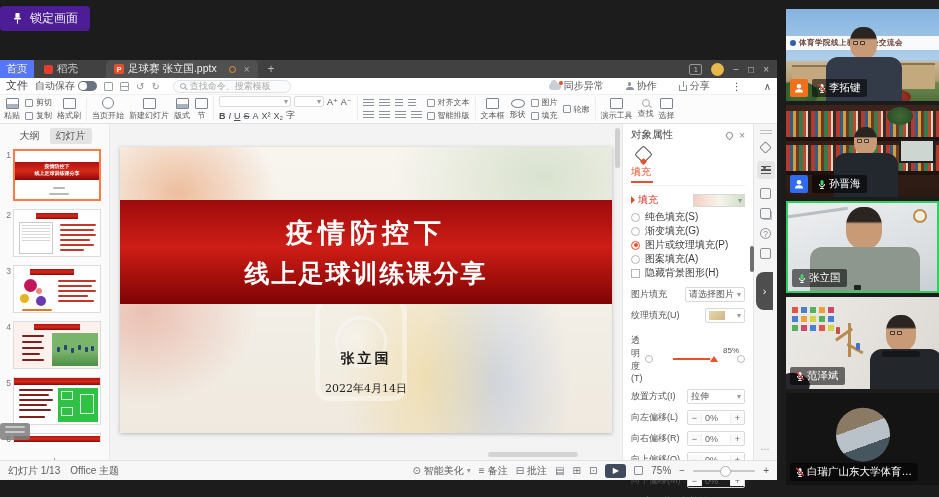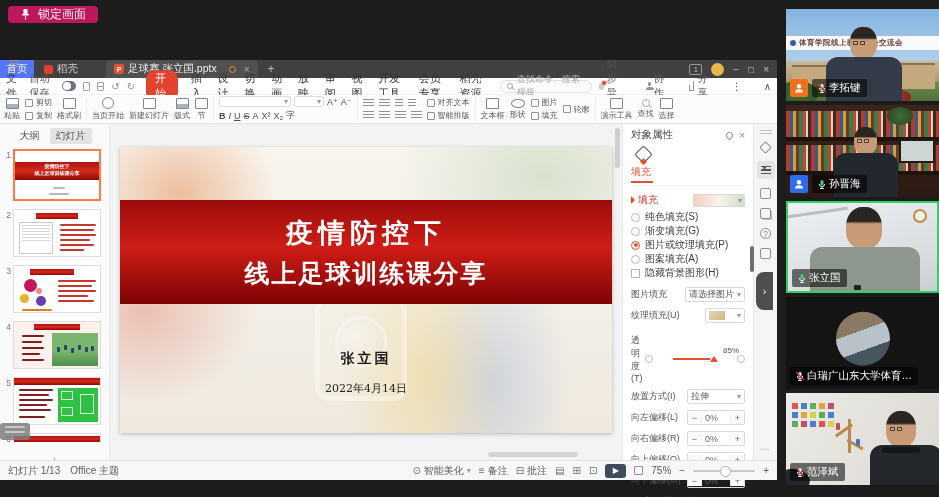--- a/index.html
+++ b/index.html
@@ -1,21 +1,21 @@
 <!DOCTYPE html>
 <html><head>
 <meta charset="utf-8">
 <style>
   html,body{margin:0;padding:0;background:#000;}
   *{box-sizing:border-box;font-family:"Liberation Sans","DejaVu Sans",sans-serif;}
   .screen{position:relative;width:939px;height:497px;background:#1c1c1c;overflow:hidden;}
 
   
-  .lock-btn{position:absolute;left:8px;top:6px;height:17px;display:flex;align-items:center;gap:7px;
-    background:#be185d;border:none;border-radius:4px;padding:0 12px;color:#f0f0f0;font-size:12px;cursor:pointer;}
+  .lock-btn{position:absolute;left:0;top:6px;height:25px;display:flex;align-items:center;gap:7px;
+    background:#4c1d95;border:none;border-radius:4px;padding:0 12px;color:#f0f0f0;font-size:12px;cursor:pointer;}
 
   
   .wps{position:absolute;left:0;top:60px;width:777px;height:420px;background:#fff;display:flex;flex-direction:column;}
   .tabbar{height:18px;background:#414141;display:flex;align-items:stretch;font-size:10.5px;color:#ccc;}
   .tab-home{width:34px;background:#5576f7;color:#fff;display:flex;align-items:center;justify-content:center;}
   .tab-docer{display:flex;align-items:center;gap:4px;padding:0 10px;}
   .docer-ic{width:9px;height:9px;border-radius:2px;background:#e23e2e;}
   .tab-doc{display:flex;align-items:center;gap:4px;background:#505050;border-radius:5px 5px 0 0;padding:0 8px;margin-left:18px;color:#eee;}
   .ppt-ic{width:10px;height:10px;border-radius:2px;background:#e8502b;color:#fff;font-size:7px;font-weight:bold;
     display:flex;align-items:center;justify-content:center;}
@@ -291,33 +291,20 @@
         <span class="caret">∨</span>
       </div>
       <div class="autosave">
         <span>自动保存</span>
         <span class="toggle"></span>
       </div>
       <span class="mini-ic"></span>
       <span class="mini-ic fill"></span>
       <span class="undo-redo">↺</span>
       <span class="undo-redo">↻</span>
-      <div class="menu-items">
-        <span class="menu-item active">开始</span>
-        <span class="menu-item">插入</span>
-        <span class="menu-item">设计</span>
-        <span class="menu-item">切换</span>
-        <span class="menu-item">动画</span>
-        <span class="menu-item">放映</span>
-        <span class="menu-item">审阅</span>
-        <span class="menu-item">视图</span>
-        <span class="menu-item">开发工具</span>
-        <span class="menu-item">会员专享</span>
-        <span class="menu-item">稻壳资源</span>
-      </div>
       <div class="searchbox">
         <span class="search-ic"></span>
         <span>查找命令、搜索模板</span>
       </div>
       <div class="menu-right">
         <span class="mr-item">
             <span class="cloud-ic"></span>
             <span>同步异常</span>
           </span>
         <span class="mr-item">
@@ -846,37 +833,20 @@
               <rect x="6" y="2.5" width="4" height="7" rx="2" fill="#3fd66c"></rect>
               <path d="M4.5 8a3.5 3.5 0 0 0 7 0" stroke="#fff" stroke-width="1.2" fill="none"></path>
               <path d="M8 11.5V14M5.5 14h5" stroke="#fff" stroke-width="1.2"></path>
             </svg>
           <span>张立国</span>
         </span>
       </div>
     </div>
 
     <div class="tile">
-      <div class="vbg" style="background:#141414;">
-        <div class="avatar-circ"></div>
-      </div>
-      <div class="namebar">
-        <span class="npill">
-          <svg width="12" height="12" viewBox="0 0 16 16">
-              <rect x="6" y="2.5" width="4" height="7" rx="2" fill="#fff"></rect>
-              <path d="M4.5 8a3.5 3.5 0 0 0 7 0" stroke="#fff" stroke-width="1.2" fill="none"></path>
-              <path d="M8 11.5V14M5.5 14h5" stroke="#fff" stroke-width="1.2"></path>
-              <path d="M3 2.5L13 13" stroke="#e53935" stroke-width="1.8"></path>
-            </svg>
-          <span>白瑞广山东大学体育…</span>
-        </span>
-      </div>
-    </div>
-
-    <div class="tile">
       <div class="vbg">
         <div class="wall5"></div>
         <div class="notes"></div>
         <div class="trunk" style="left:62px;top:26px;"></div>
         <div class="branch" style="left:48px;top:36px;width:20px;transform:rotate(-35deg);"></div>
         <div class="branch" style="left:60px;top:50px;width:18px;transform:rotate(30deg);"></div>
         <span class="minibook" style="left:50px;top:30px;background:#c0504d;"></span>
         <span class="minibook" style="left:70px;top:46px;background:#4472c4;"></span>
         <div class="umbrella"></div>
         <div class="person">
@@ -894,14 +864,31 @@
           <svg width="12" height="12" viewBox="0 0 16 16">
               <rect x="6" y="2.5" width="4" height="7" rx="2" fill="#fff"></rect>
               <path d="M4.5 8a3.5 3.5 0 0 0 7 0" stroke="#fff" stroke-width="1.2" fill="none"></path>
               <path d="M8 11.5V14M5.5 14h5" stroke="#fff" stroke-width="1.2"></path>
               <path d="M3 2.5L13 13" stroke="#e53935" stroke-width="1.8"></path>
             </svg>
           <span>范泽斌</span>
         </span>
       </div>
     </div>
+
+    <div class="tile">
+      <div class="vbg" style="background:#141414;">
+        <div class="avatar-circ"></div>
+      </div>
+      <div class="namebar">
+        <span class="npill">
+          <svg width="12" height="12" viewBox="0 0 16 16">
+              <rect x="6" y="2.5" width="4" height="7" rx="2" fill="#fff"></rect>
+              <path d="M4.5 8a3.5 3.5 0 0 0 7 0" stroke="#fff" stroke-width="1.2" fill="none"></path>
+              <path d="M8 11.5V14M5.5 14h5" stroke="#fff" stroke-width="1.2"></path>
+              <path d="M3 2.5L13 13" stroke="#e53935" stroke-width="1.8"></path>
+            </svg>
+          <span>白瑞广山东大学体育…</span>
+        </span>
+      </div>
+    </div>
   </div>
 </div>
 
 </body></html>

